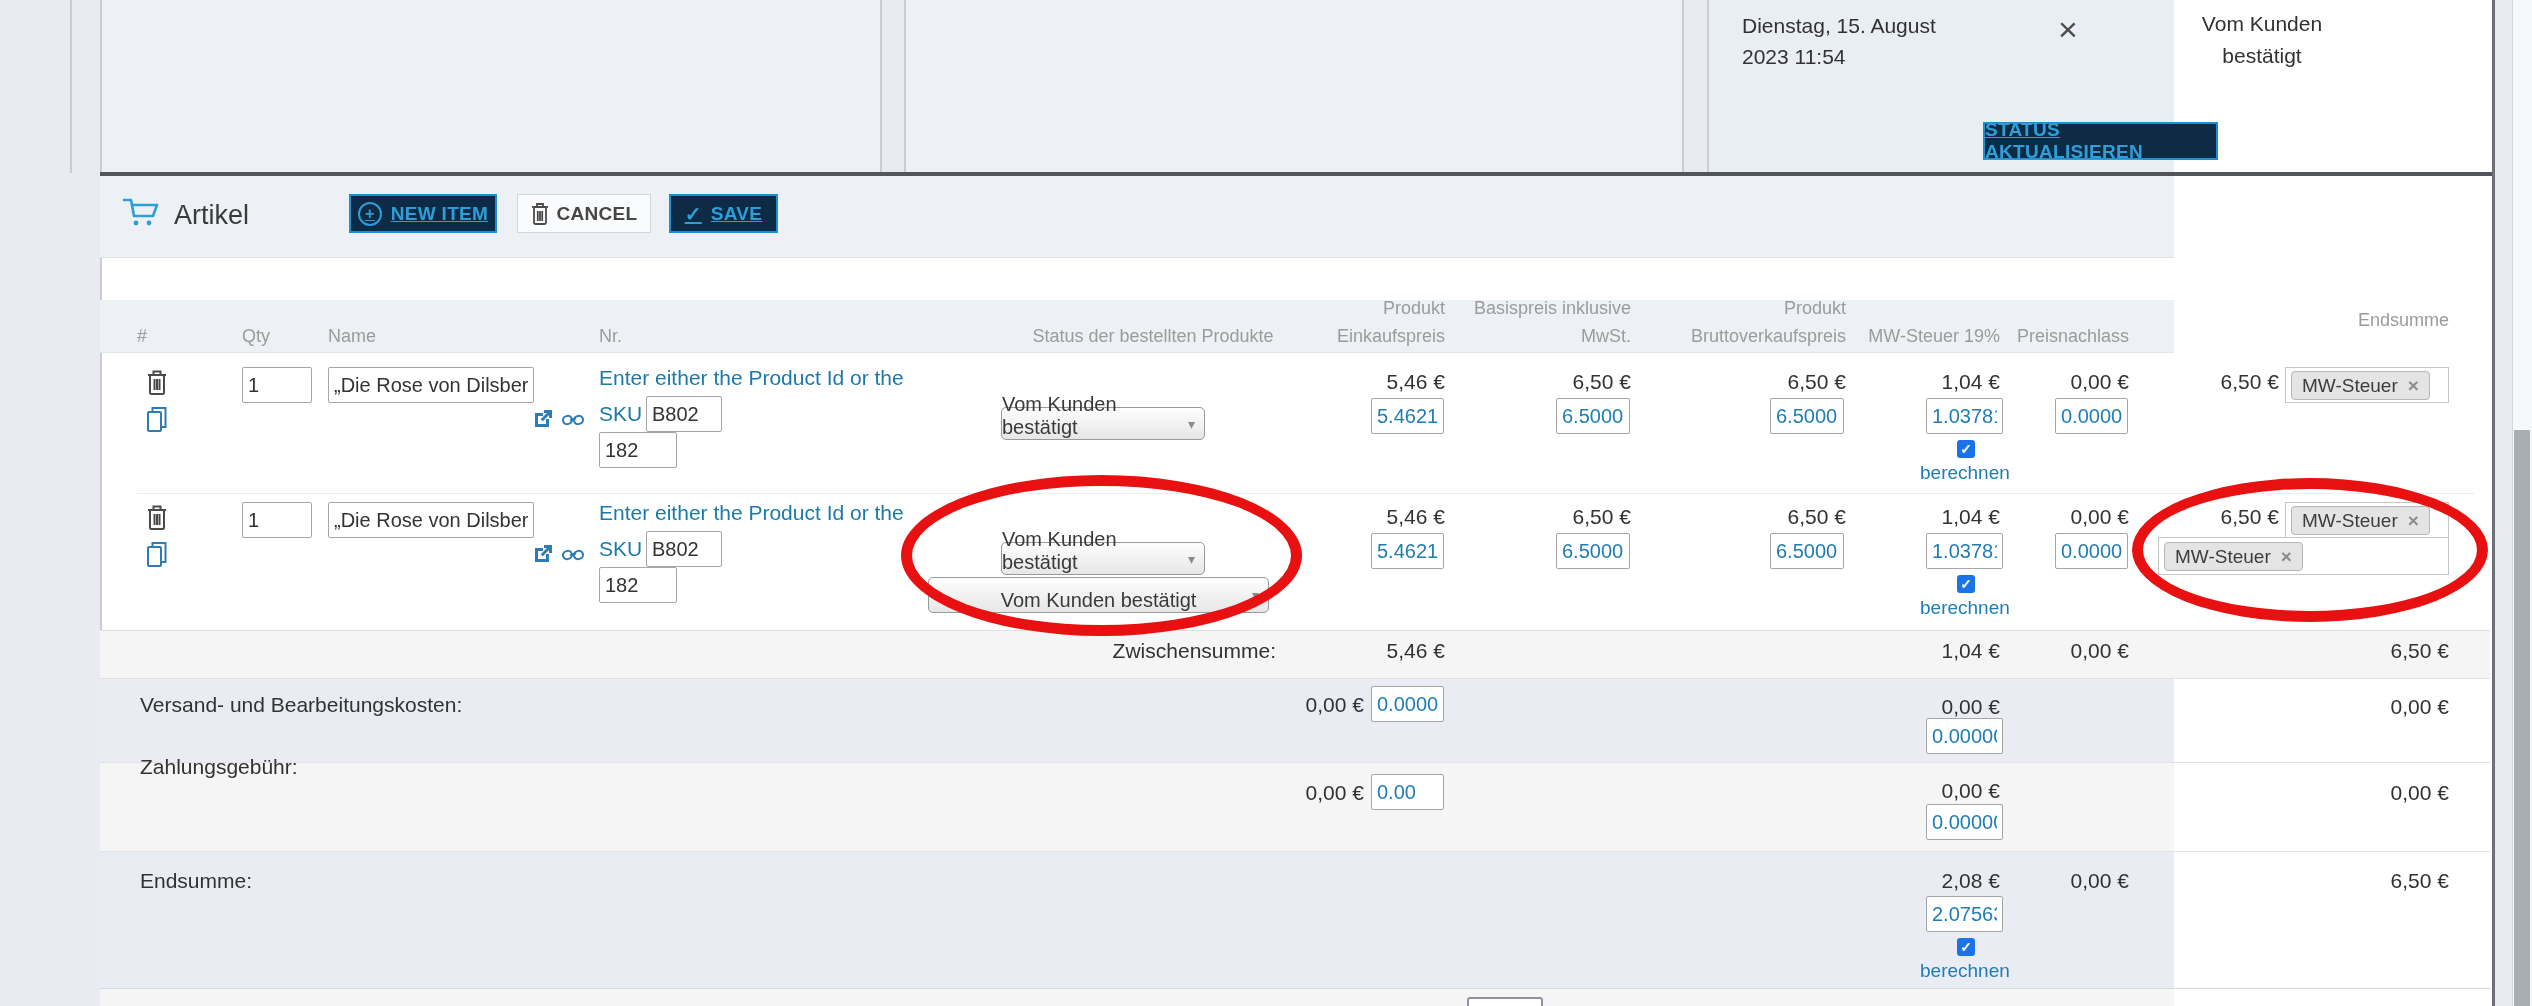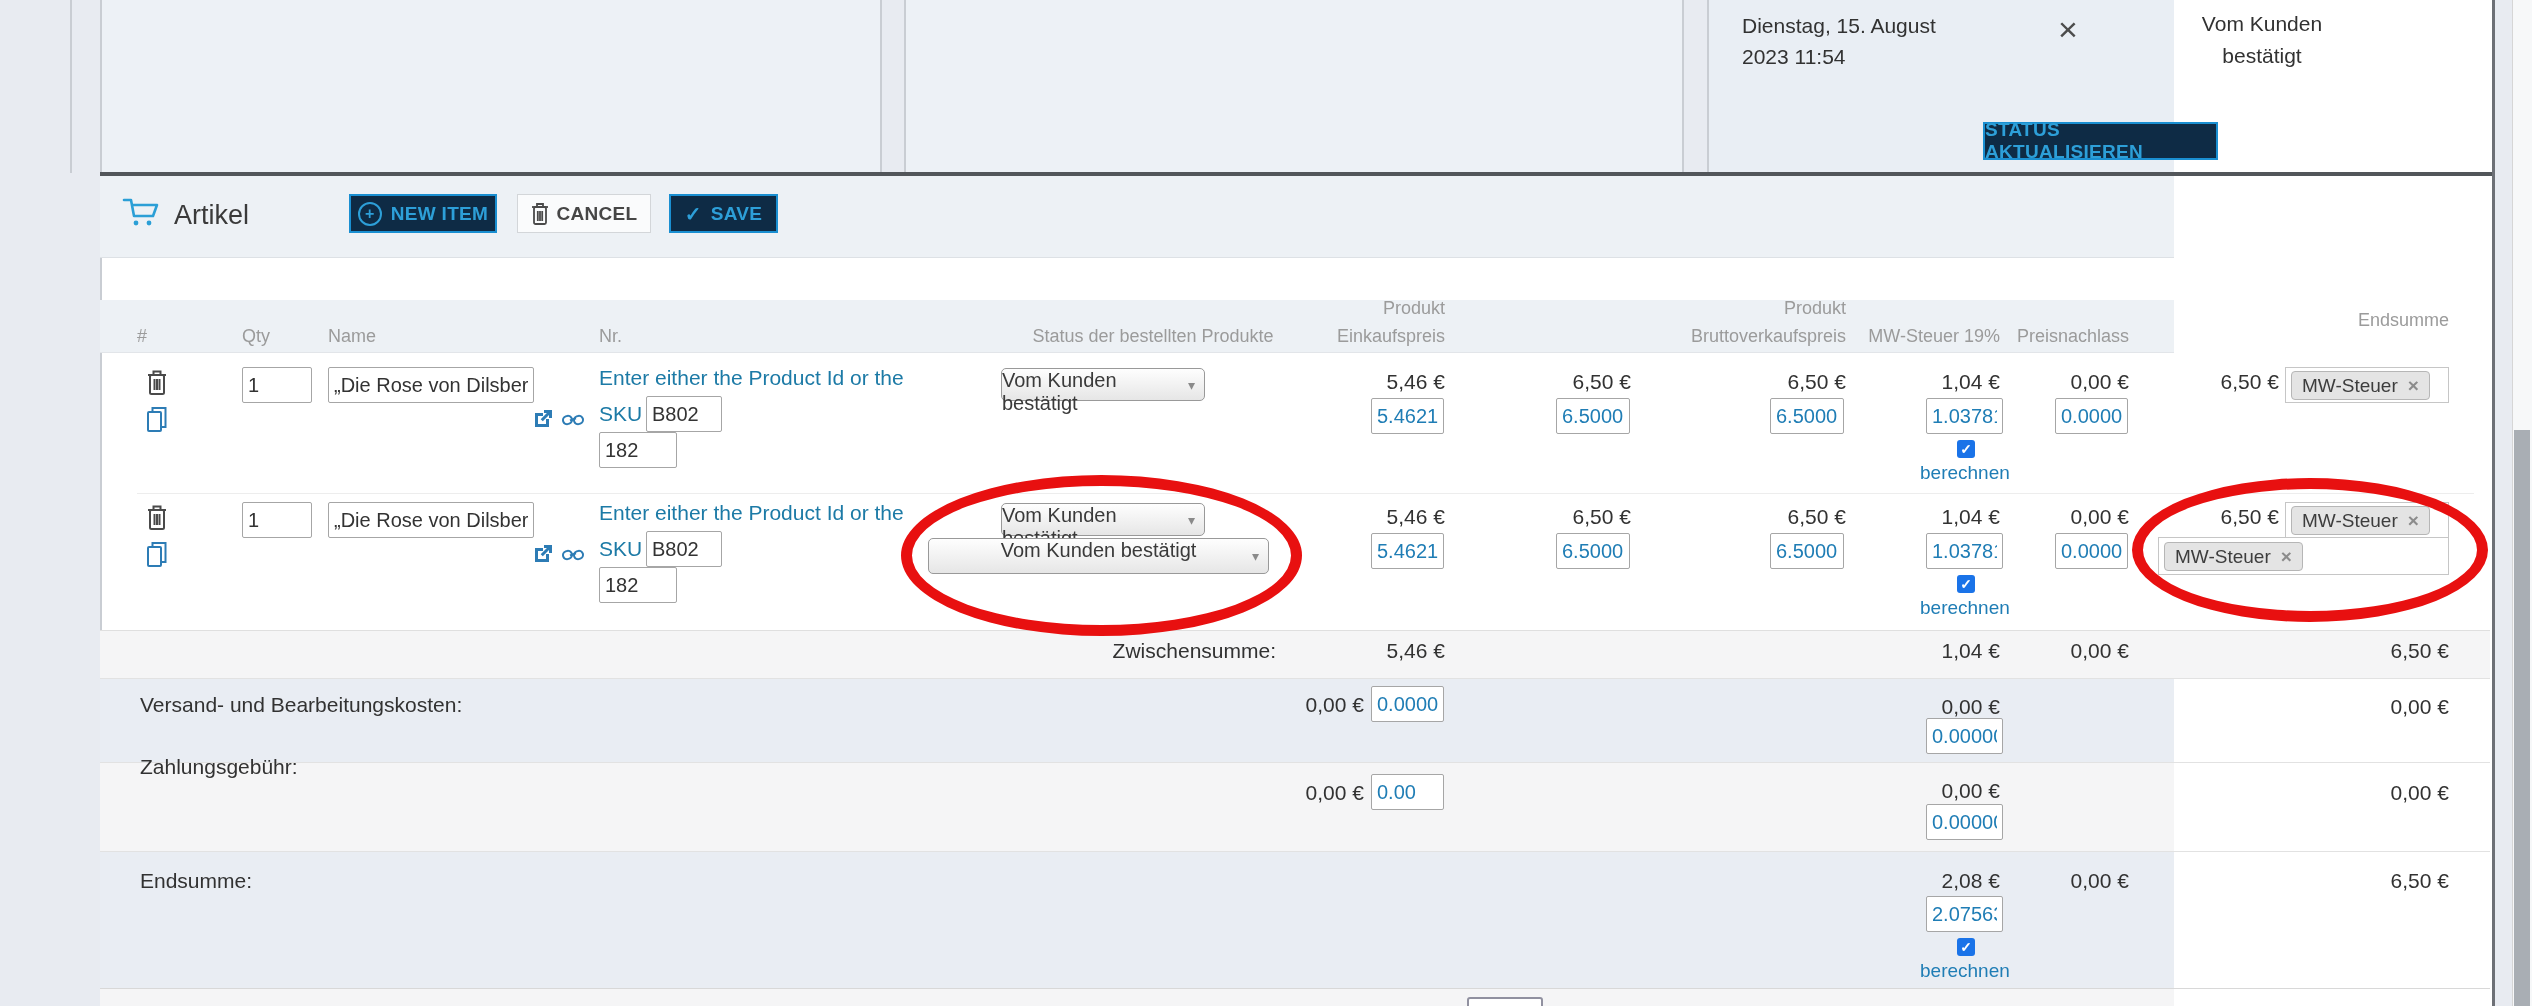--- a/index.html
+++ b/index.html
@@ -9,32 +9,32 @@
   .t21{position:absolute;font-size:21px;color:#323232;white-space:nowrap;}
   .hdr{position:absolute;font-size:18px;color:#9b9b9b;line-height:28px;white-space:nowrap;}
   .right{text-align:right;}
   .center{text-align:center;}
   .bold{font-weight:normal;}
   .teal{color:#1c7aa6;}
   .ipt{position:absolute;height:36px;box-sizing:border-box;border:1px solid #a6a6a6;border-radius:2px;background:#fff;
        font-family:"Liberation Sans",sans-serif;font-size:20px;color:#1f7db5;padding:0 5px;overflow:hidden;}
   .ipt.dark{color:#333;}
   .dd{position:absolute;box-sizing:border-box;border:1px solid #999;border-radius:5px;
-      background:linear-gradient(#fefefe,#e6e6e6);display:flex;align-items:flex-start;justify-content:center;
-      font-size:20px;color:#3a3a3a;}
+      background:linear-gradient(#fefefe,#e6e6e6);display:flex;align-items:flex-end;justify-content:center;
+      font-size:20px;color:#3a3a3a;margin-top:39px;}
   .dd .arr{position:absolute;right:9px;top:50%;transform:translateY(-52%);font-size:14px;color:#8a8a8a;}
   .tagbox{position:absolute;box-sizing:border-box;background:#fff;border:1px solid #c6c6c6;display:flex;align-items:center;padding:0 5px;}
   .tag{display:inline-flex;align-items:center;background:#e4e4e4;border:1px solid #b6b6b6;border-radius:4px;
        padding:1px 10px;font-size:19px;color:#3d3d3d;gap:10px;line-height:25px;white-space:nowrap;}
   .tag .x{color:#8c8c8c;font-weight:bold;font-size:19px;}
   .cb{position:absolute;width:18px;height:18px;background:#1a73e8;border-radius:3px;color:#fff;
       font-size:14px;line-height:18px;text-align:center;font-weight:bold;}
   .calc{position:absolute;font-size:19px;color:#1f7db5;text-align:center;white-space:nowrap;}
   .btnD{position:absolute;box-sizing:border-box;background:#0e2b45;border:2px solid #1a8fd1;color:#2d9fd8;
-        font-weight:bold;font-size:19px;display:flex;align-items:center;justify-content:center;gap:9px;letter-spacing:.3px;cursor:pointer;}
+        font-weight:bold;font-size:19px;display:flex;align-items:center;justify-content:center;gap:9px;letter-spacing:.3px;cursor:pointer;text-decoration:underline;}
   .btnL{position:absolute;box-sizing:border-box;background:#fafbfc;border:1px solid #d3d6d9;color:#464646;
         font-weight:bold;font-size:19px;display:flex;align-items:center;justify-content:center;gap:8px;letter-spacing:.3px;cursor:pointer;}
   .plusc{width:20px;height:20px;border:2px solid #2d9fd8;border-radius:50%;display:flex;align-items:center;
          justify-content:center;font-size:16px;font-weight:bold;line-height:1;}
   .divider{position:absolute;height:1px;}
   .annot{position:absolute;border:11px solid #e81010;border-radius:50%;pointer-events:none;}
 </style>
 </head>
 <body>
 
@@ -95,20 +95,24 @@
   </div>
 
   <div class="hdr" style="left:137px;top:322px;">#</div>
   <div class="hdr" style="left:242px;top:322px;">Qty</div>
   <div class="hdr" style="left:328px;top:322px;">Name</div>
   <div class="hdr" style="left:599px;top:322px;">Nr.</div>
   <div class="hdr center" style="left:1001px;top:322px;width:304px;">Status der bestellten Produkte</div>
   <div class="hdr right" style="left:1285px;top:294px;width:160px;">
     <div>Produkt</div>
       <div>Einkaufspreis</div>
+  </div>
+  <div class="hdr right" style="left:1440px;top:294px;width:191px;">
+    <div>Basispreis inklusive</div>
+      <div>MwSt.</div>
   </div>
   <div class="hdr right" style="left:1660px;top:294px;width:186px;">
     <div>Produkt</div>
       <div>Bruttoverkaufspreis</div>
   </div>
   <div class="hdr right" style="left:1840px;top:322px;width:160px;">MW-Steuer 19%</div>
   <div class="hdr right" style="left:1969px;top:322px;width:160px;">Preisnachlass</div>
   <div class="hdr right" style="left:2289px;top:306px;width:160px;">Endsumme</div>
 
   <div class="abs" style="left:100px;top:630px;width:2390px;height:48px;background:#f5f5f6;"></div>

